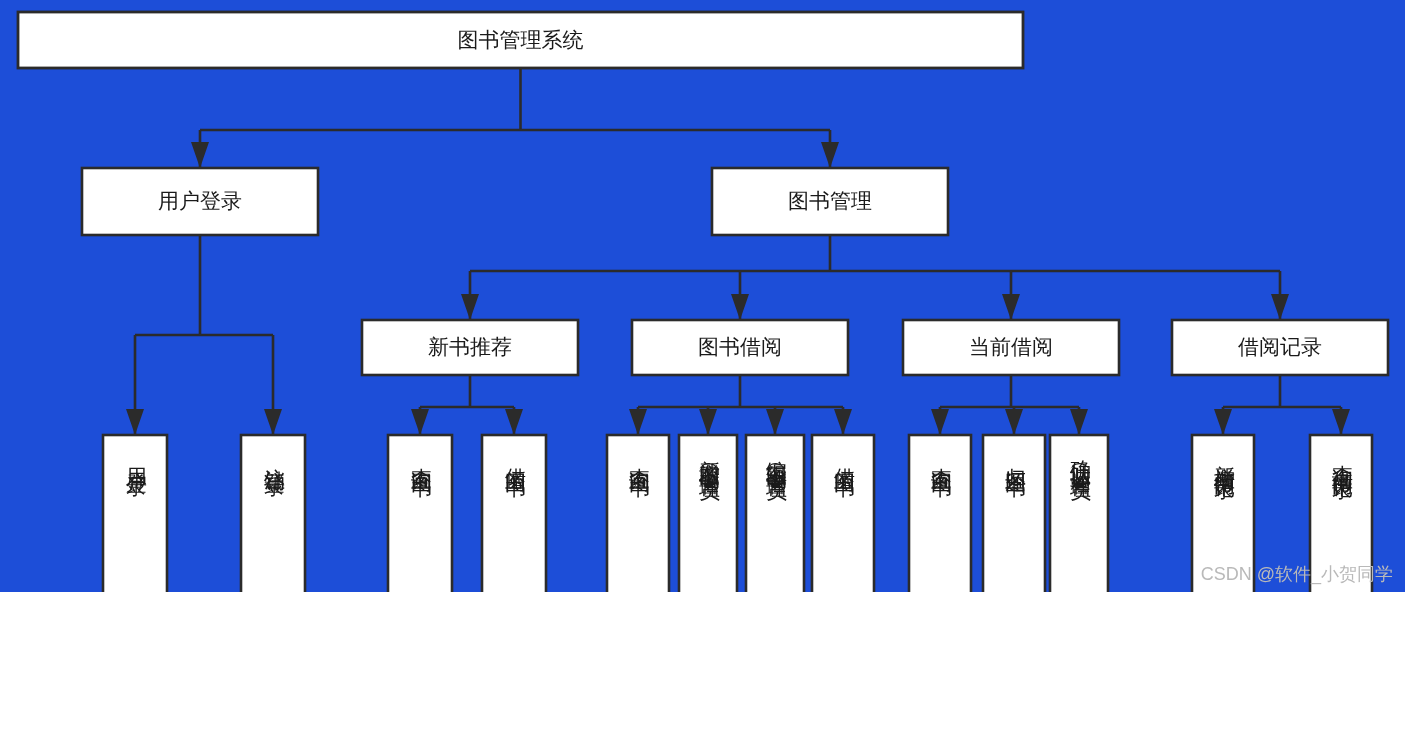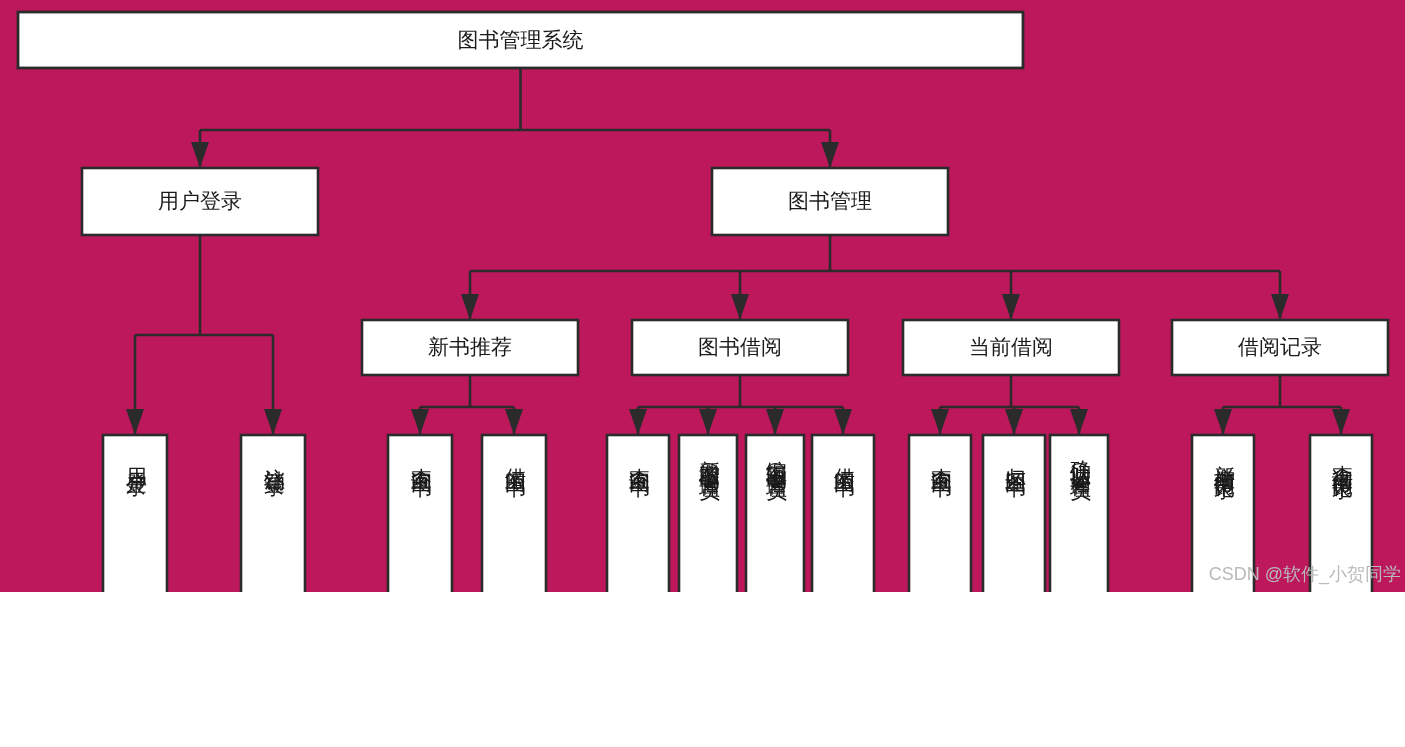--- a/index.html
+++ b/index.html
@@ -8,21 +8,21 @@
     padding: 0;
     background: #ffffff;
   }
   body {
     font-family: "Liberation Sans", "DejaVu Sans", sans-serif;
   }
   #diagram-root {
     position: relative;
     width: 1405px;
     height: 592px;
-    background: #be185d;
+    background: #1d4ed8;
     overflow: hidden;
   }
   svg.diagram-canvas {
     position: absolute;
     left: 0;
     top: 0;
     width: 1405px;
     height: 747px;
     display: block;
   }
@@ -55,21 +55,21 @@
     fill: #1a1a1a;
     font-family: "Liberation Sans", "DejaVu Sans", sans-serif;
     font-size: 21px;
     text-anchor: middle;
     dominant-baseline: middle;
     writing-mode: vertical-rl;
     letter-spacing: 3px;
   }
   .watermark-text {
     position: absolute;
-    right: 4px;
+    right: 12px;
     bottom: 6px;
     font-family: "Liberation Sans", "DejaVu Sans", sans-serif;
     font-size: 18px;
     color: #b9b9b9;
     white-space: nowrap;
     pointer-events: none;
     user-select: none;
   }
 </style>
 </head>

